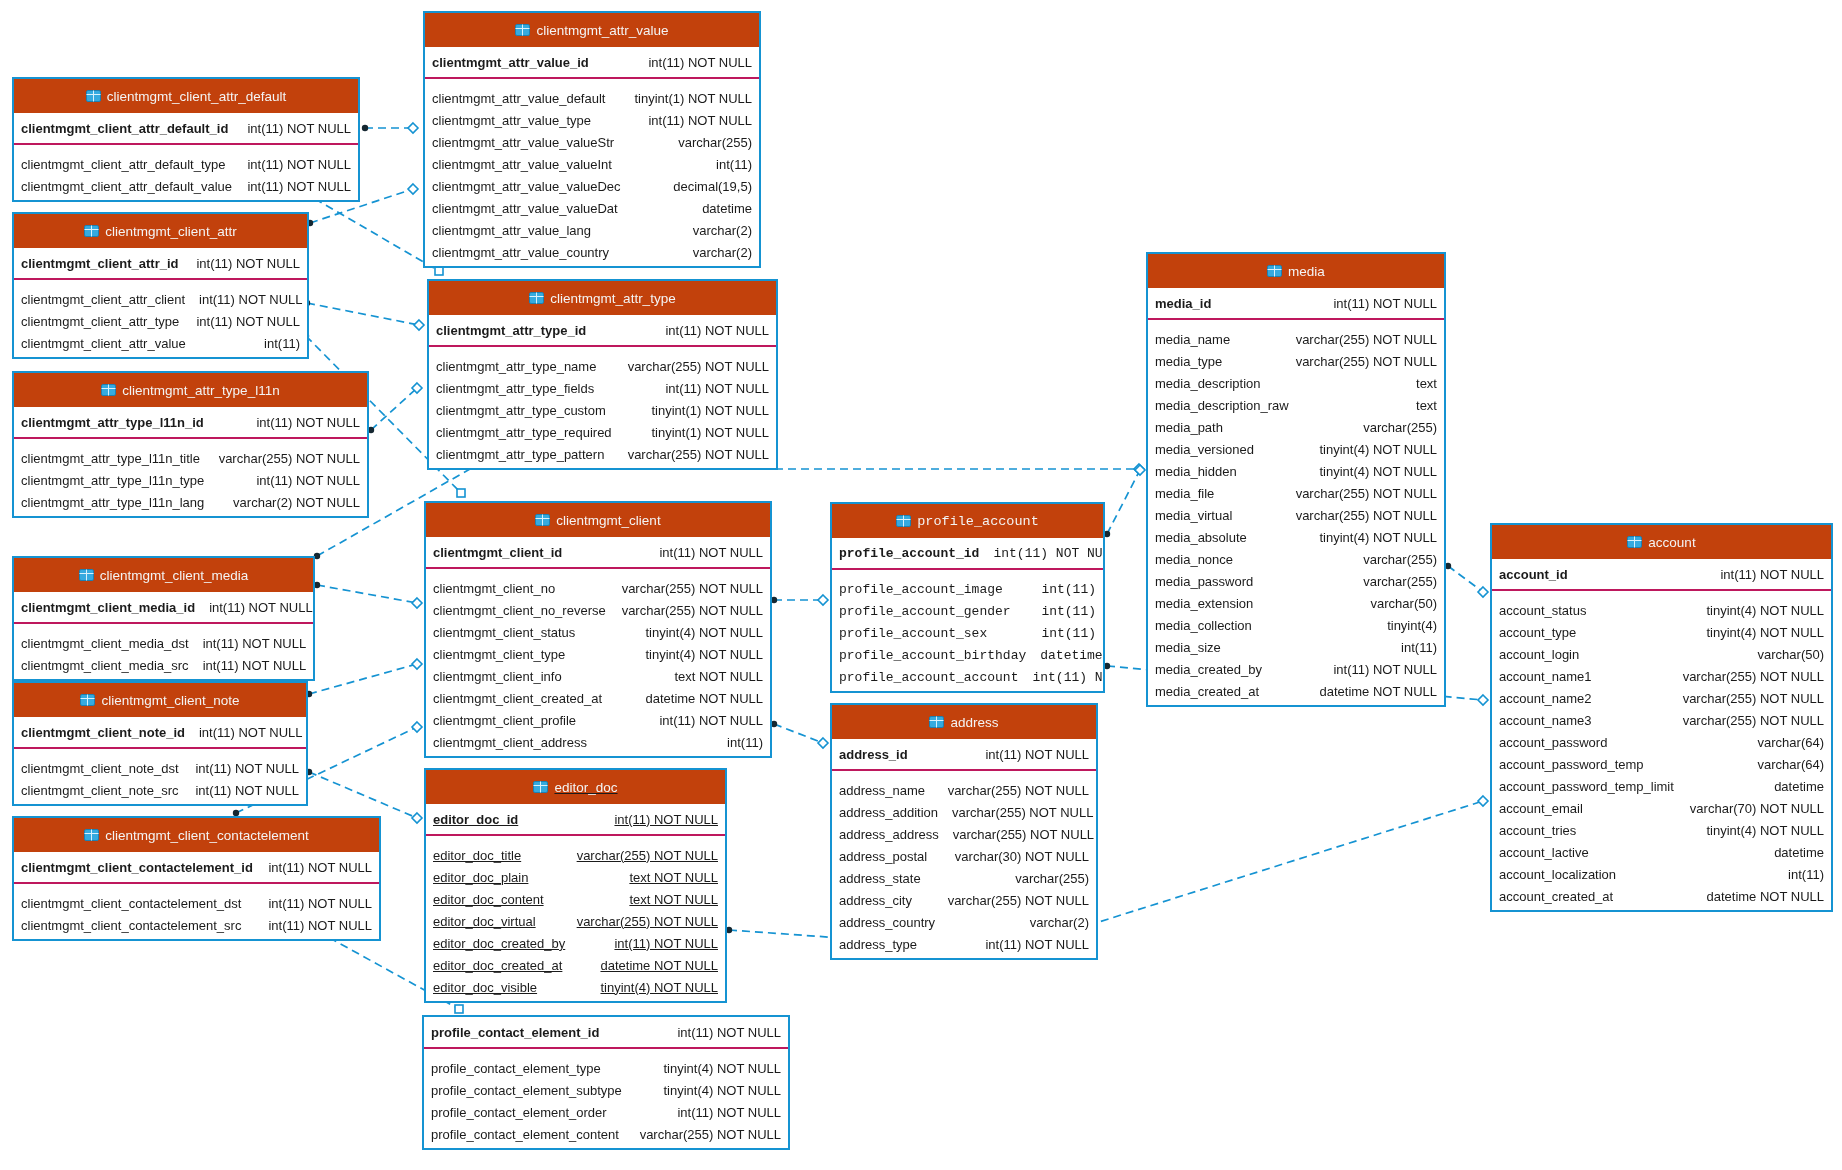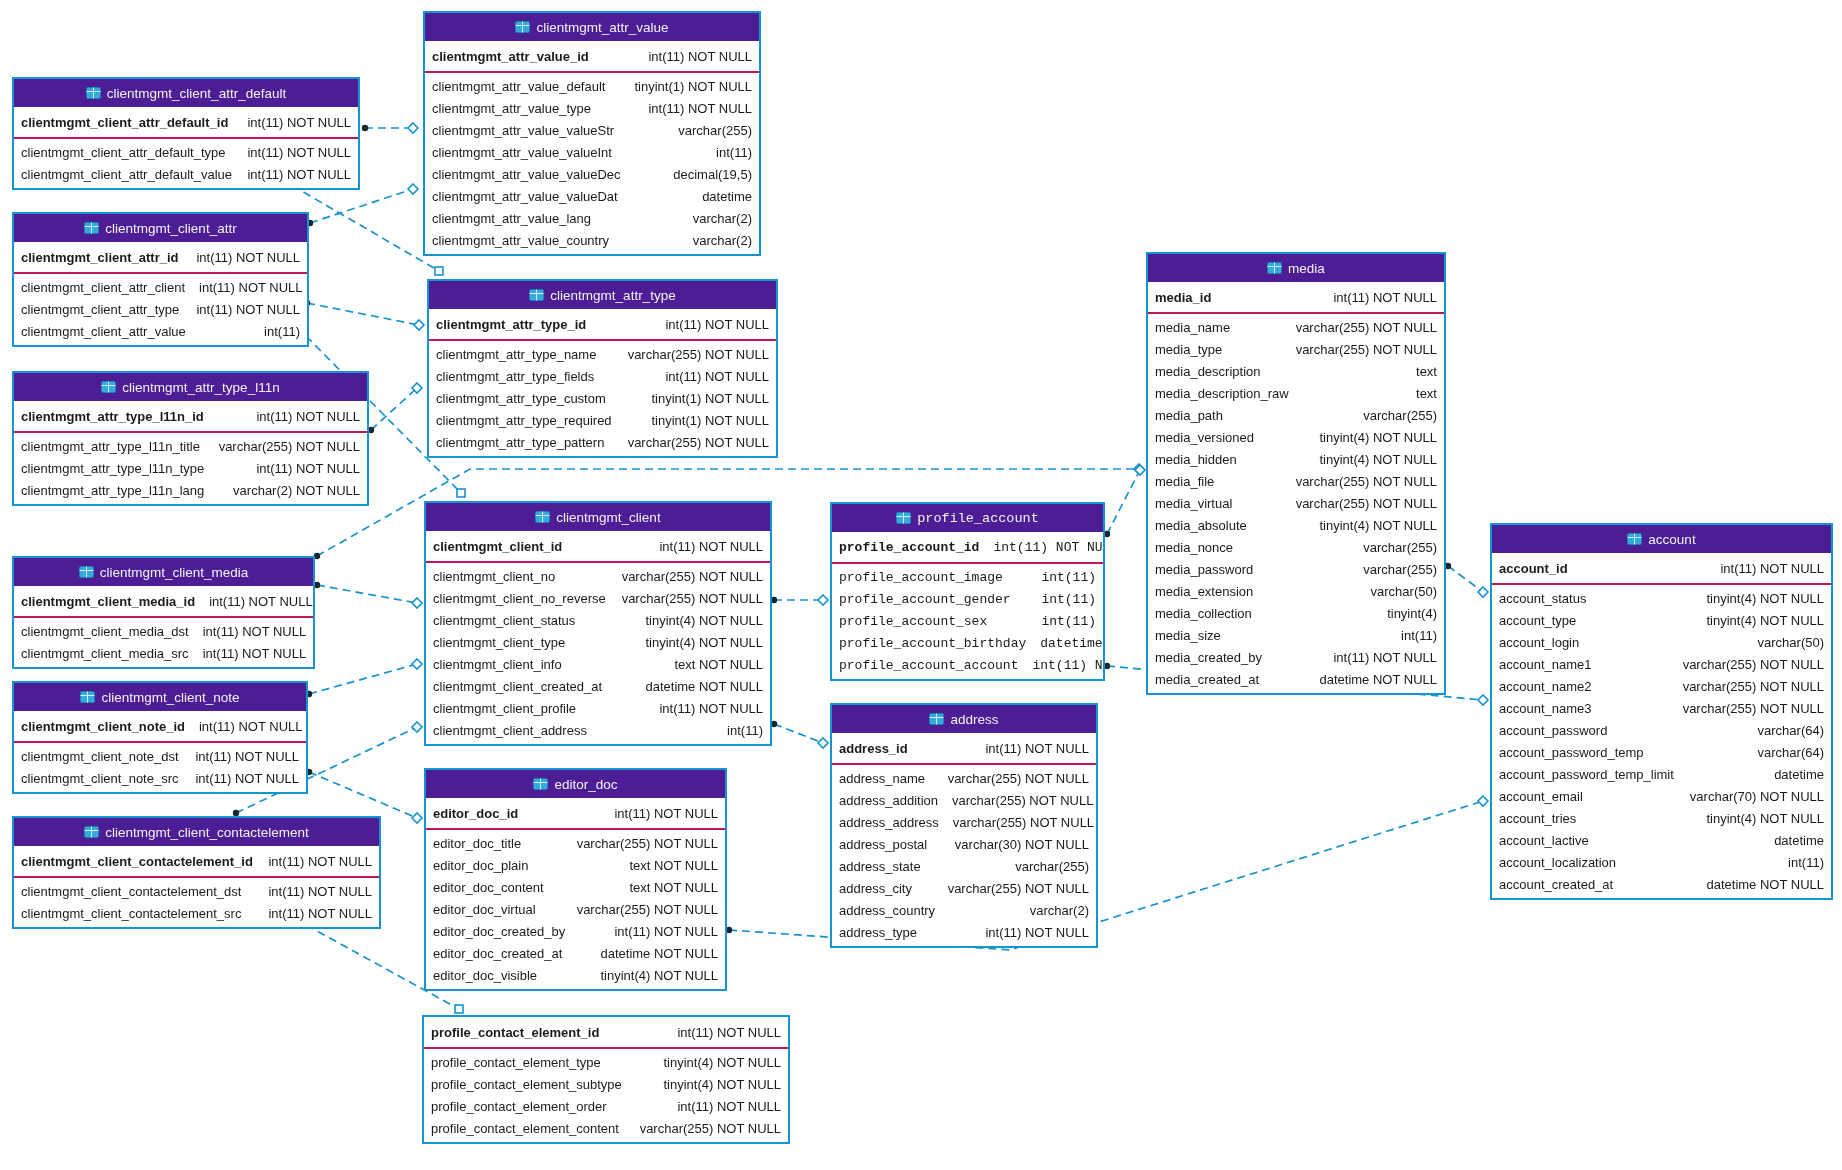--- a/index.html
+++ b/index.html
@@ -4,28 +4,28 @@
 <style>
   html,body{margin:0;padding:0;background:#fff;}
   .canvas{position:relative;width:1842px;height:1170px;background:#ffffff;overflow:hidden;
           font-family:"Liberation Sans",sans-serif;}
   svg.layer{position:absolute;left:0;top:0;z-index:1;}
   .conn{fill:none;stroke:#1593d2;stroke-width:1.7;stroke-dasharray:8 5;}
   .conn-dot{fill:#152731;stroke:none;}
   .conn-end{fill:#ffffff;stroke:#1593d2;stroke-width:1.6;}
   .tbl{position:absolute;box-sizing:border-box;background:#ffffff;border:2px solid #1593d2;
        font-size:13px;color:#1b1b1b;z-index:2;}
-  .tbl-head{height:28px;background:#4c1d95;color:#f4f4f4;display:flex;align-items:center;
+  .tbl-head{height:34px;background:#c2410c;color:#f4f4f4;display:flex;align-items:center;
             justify-content:center;gap:6px;font-size:13.5px;}
   .tbl-icon{display:flex;align-items:center;}
   .row{display:flex;justify-content:space-between;align-items:center;height:22px;
        padding:0 7px;white-space:nowrap;overflow:hidden;}
   .row.pk{height:30px;font-weight:bold;border-bottom:2px solid #be185d;}
   .row.pk .ftype{font-weight:normal;}
-  .rows{padding:2px 0 3px 0;}
+  .rows{padding:8px 0 3px 0;}
   .fname{margin-right:14px;}
   .ftype{text-align:right;}
 </style>
 </head>
 <body>
 
 <div class="canvas">
   <svg class="layer" width="1842" height="1170" viewBox="0 0 1842 1170">
       <polyline points="365,128 413,128" class="conn"></polyline>
       <circle cx="365" cy="128" r="3.2" class="conn-dot"></circle>
@@ -377,21 +377,21 @@
         <div class="row">
           <span class="fname">clientmgmt_client_profile</span>
           <span class="ftype">int(11) NOT NULL</span>
         </div>
         <div class="row">
           <span class="fname">clientmgmt_client_address</span>
           <span class="ftype">int(11)</span>
         </div>
       </div>
     </div>
-    <div class="tbl" style="left: 424px; top: 768px; width: 303px;">
+    <div class="tbl" style="left: 424px; top: 768px; width: 303px; text-decoration: underline;">
       <div class="tbl-head">
         <span class="tbl-icon">
           <svg width="15" height="12" viewBox="0 0 15 12">
             <rect x="0.5" y="0.5" width="14" height="11" rx="1.5" fill="#35aadf" stroke="#1e7fb0"></rect>
             <line x1="0.5" y1="4.5" x2="14.5" y2="4.5" stroke="#d8f1fc" stroke-width="1"></line>
             <line x1="7.5" y1="0.5" x2="7.5" y2="11.5" stroke="#d8f1fc" stroke-width="1"></line>
           </svg>
         </span>
         <span class="tbl-title">editor_doc</span>
       </div>

